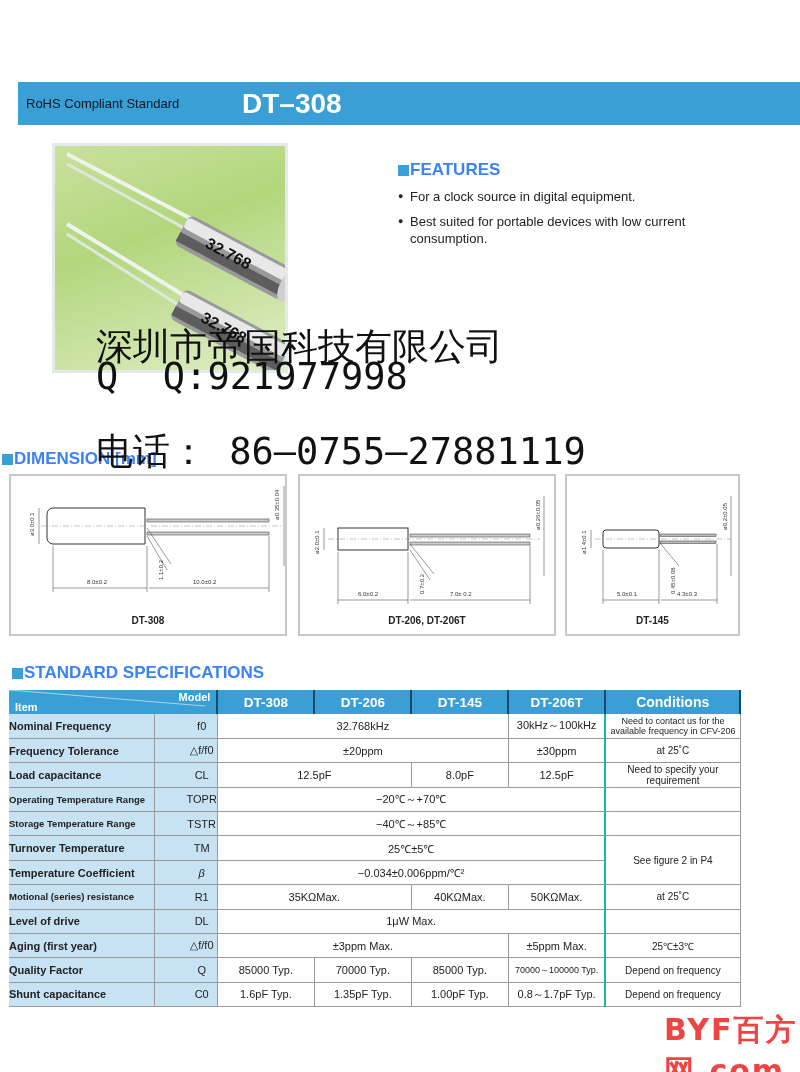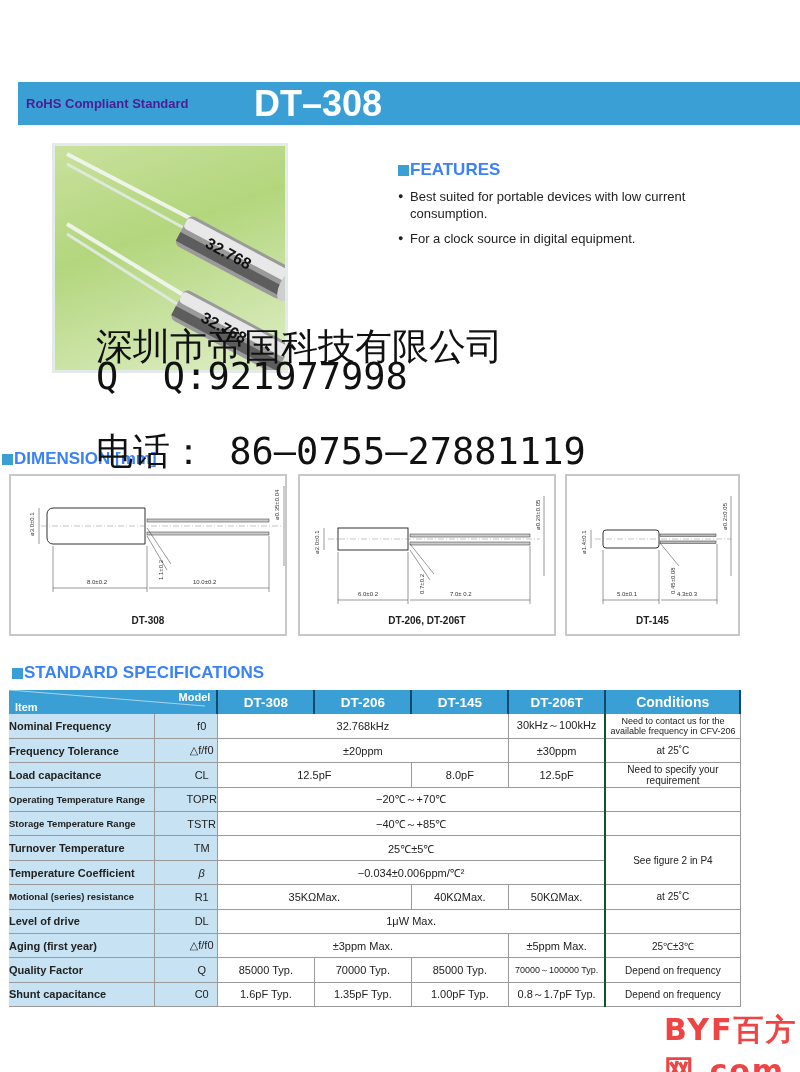--- a/index.html
+++ b/index.html
@@ -3,22 +3,22 @@
 <meta charset="utf-8">
 <style>
   * { box-sizing: border-box; margin: 0; padding: 0; }
   html, body { width: 800px; height: 1072px; background: #ffffff; overflow: hidden; }
   body { font-family: "Liberation Sans", sans-serif; color: #222; position: relative; }
 
   .banner {
     position: absolute; left: 18px; top: 82px; width: 782px; height: 43px;
     background: #3a9fd5; display: flex; align-items: center;
   }
-  .banner .std { color: #4c1d95; font-weight: bold; font-size: 13px; margin-left: 8px; width: 200px; }
-  .banner .model { color: #fff; font-weight: bold; font-size: 36px; margin-left: 28px; letter-spacing: 0px; }
+  .banner .std { color: #0f172a; font-weight: normal; font-size: 13px; margin-left: 8px; width: 200px; }
+  .banner .model { color: #fff; font-weight: bold; font-size: 28px; margin-left: 16px; letter-spacing: 0px; }
 
   .photo {
     position: absolute; left: 52px; top: 143px; width: 236px; height: 230px;
     border: 3px solid #e4e9ea; overflow: hidden;
     background: linear-gradient(160deg, #c9e19d 0%, #b3d67d 40%, #dfeec7 100%);
   }
 
   .features { position: absolute; left: 398px; top: 160px; width: 350px; }
   .sec-title { color: #3b82f6; font-weight: bold; font-size: 17px; display: flex; align-items: center; }
   .sec-title .sq { width: 11px; height: 11px; background: #3a9fd5; display: inline-block; margin-right: 1px; }
@@ -39,21 +39,21 @@
   table.spec {
     position: absolute; left: 9px; top: 690px; width: 732px; border-collapse: collapse; font-size: 11px;
   }
   table.spec th { background: #3a9fd5; color: #fff; font-weight: bold; font-size: 13.5px; height: 24px; border-right: 2px solid #0c4a6e; }
   table.spec th.cond { font-size: 14px; }
   table.spec th.item { text-align: left; position: relative; padding: 0; }
   table.spec td { height: 24.4px; border-bottom: 1px solid #9a9a9a; border-right: 1px solid #9a9a9a; text-align: center; color: #222; }
   table.spec td.item { background: #c7e2f2; font-weight: bold; text-align: left; font-size: 11px; width: 145px; }
   table.spec td.item.small { font-size: 9.5px; }
   table.spec td.sym { background: #c7e2f2; width: 51px; font-size: 11px; border-right: 1px solid #9a9a9a; padding-left: 32px; }
-  table.spec td.cond { font-size: 10px; border-left: 2px solid #14532d; }
+  table.spec td.cond { font-size: 10px; border-left: 2px solid #14b8a6; }
   table.spec td.tiny { font-size: 9px; line-height: 10px; }
   .model-hdr { position: absolute; right: 6px; top: 1px; font-size: 11px; }
   .item-hdr { position: absolute; left: 6px; bottom: 1px; font-size: 11px; }
 
   .watermark { position: absolute; left: 664px; top: 1010px; width: 160px; height: 62px; color: #ef4444; }
   .watermark .logo { font-size: 30px; font-weight: bold; letter-spacing: 2px; font-family: "DejaVu Sans", sans-serif; }
 </style>
 </head>
 <body>
 
@@ -87,22 +87,22 @@
     </g>
   </svg>
 </div>
 
 <div class="features">
   <div class="sec-title">
     <span class="sq"></span>
     <span>FEATURES</span>
   </div>
   <ul>
+    <li>For a clock source in digital equipment.</li>
     <li>Best suited for portable devices with low current consumption.</li>
-    <li>For a clock source in digital equipment.</li>
   </ul>
 </div>
 
 <div class="sec-title dim-title">
   <span class="sq"></span>
   <span>DIMENSION [mm]</span>
 </div>
 
 <div class="dim-box" style="left:9px; width:278px;">
   <svg width="274" height="158" font-family="Liberation Sans, sans-serif" font-size="6" fill="#333">

